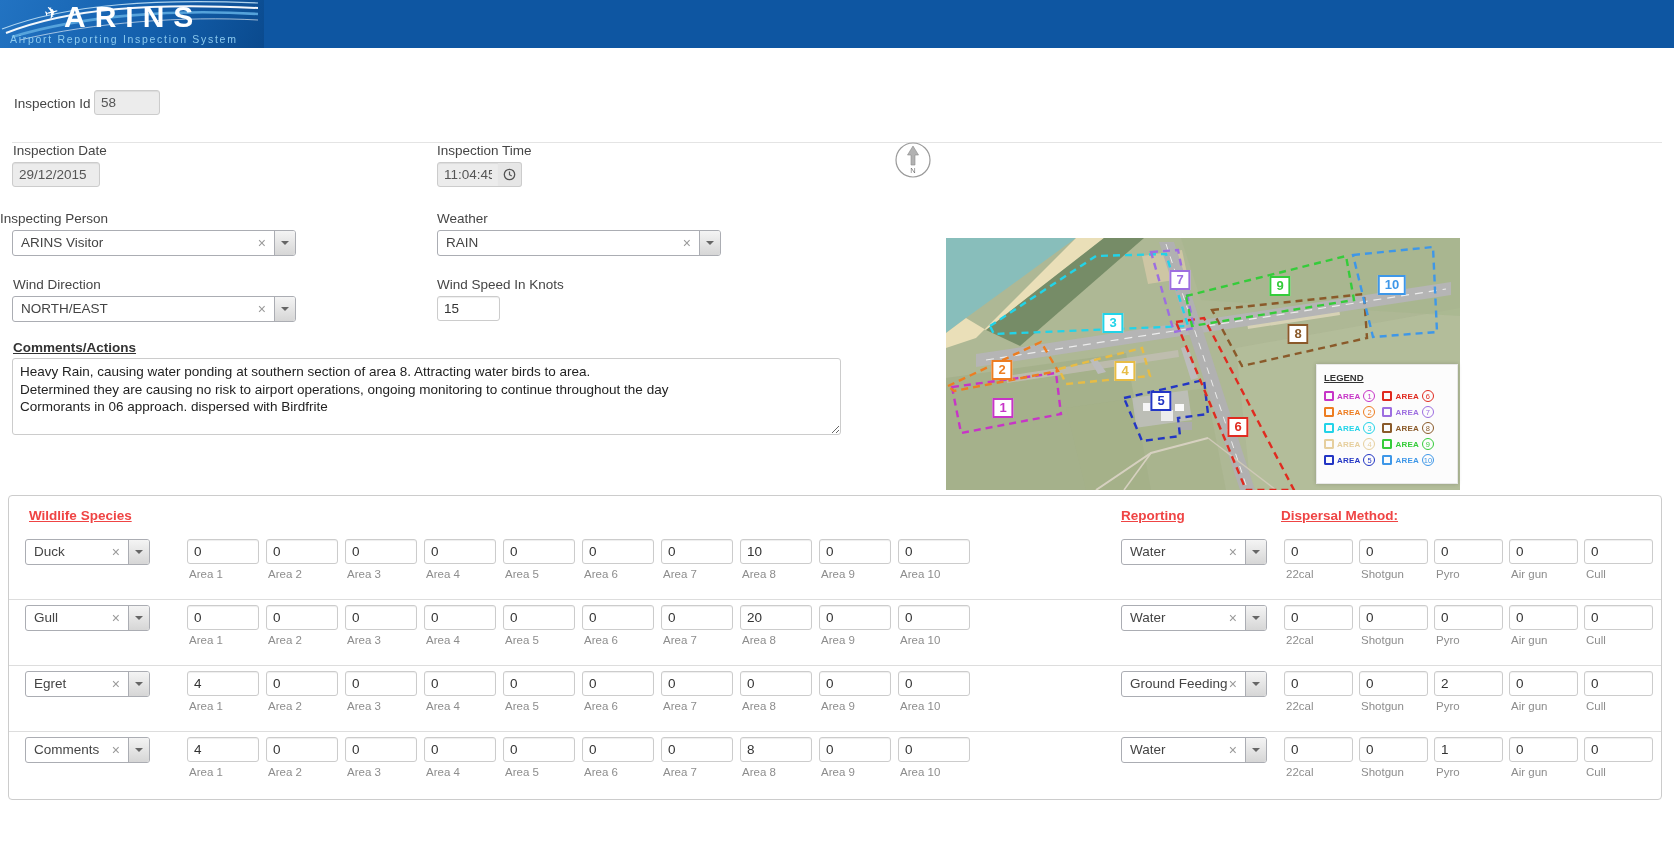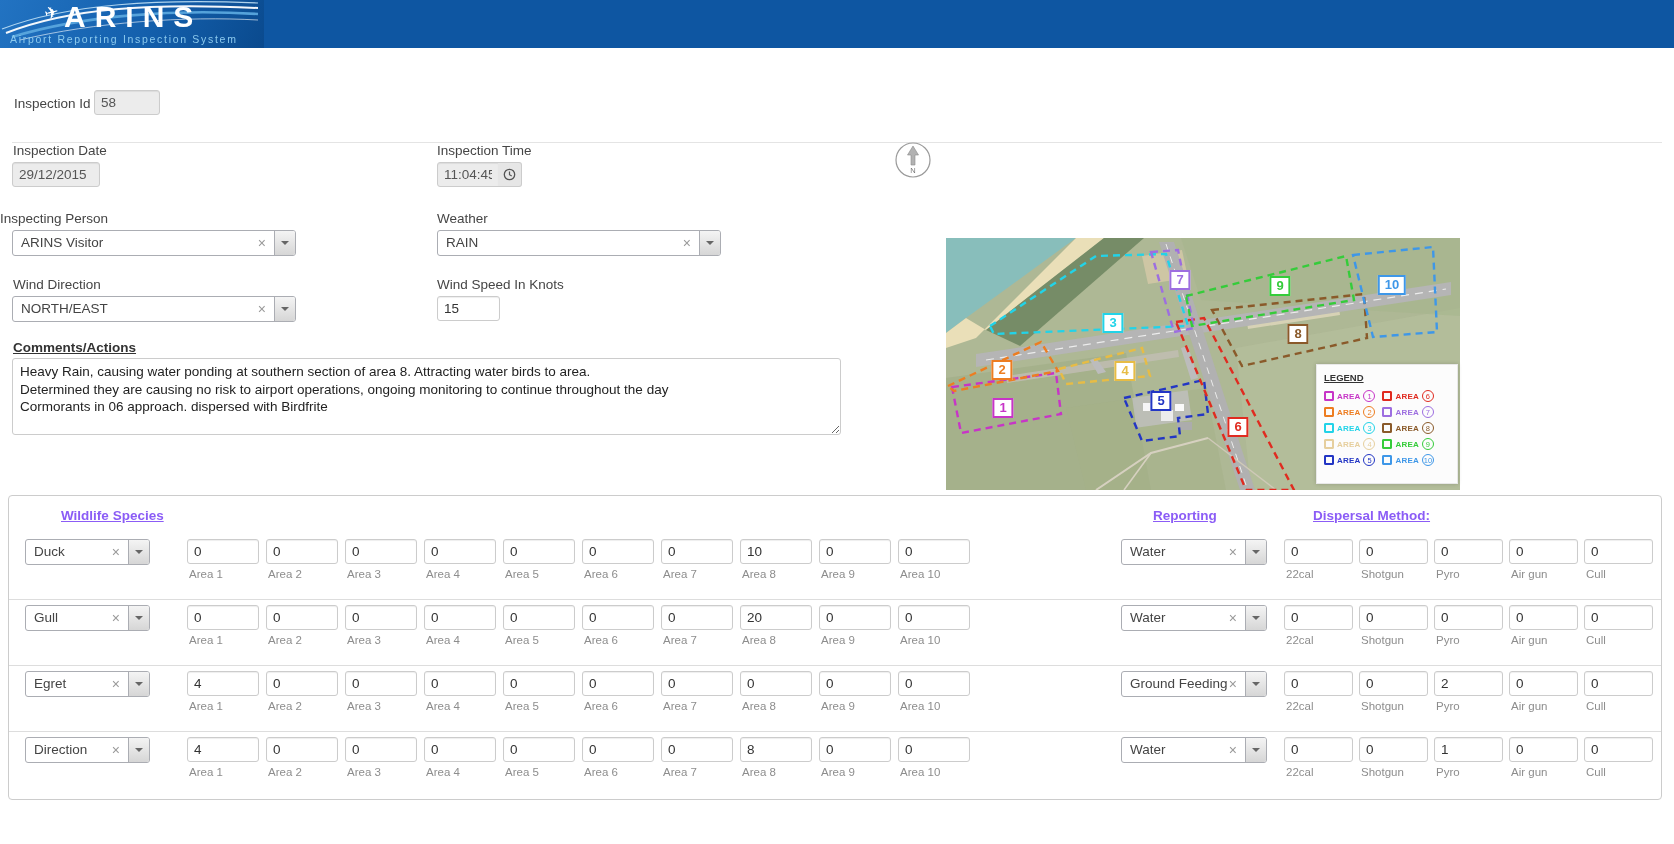--- a/index.html
+++ b/index.html
@@ -63,21 +63,21 @@
   .lg-cols { display:flex; gap:7px; }
   .lg-entry { display:flex; align-items:center; gap:3px; height:16px; }
   .lg-dash { width:10px; height:10px; border:2px dashed; border-radius:2px; flex:none; }
   .lg-word { font-size:8px; font-weight:bold; letter-spacing:.2px; }
   .lg-circ { width:12px; height:12px; border:1px solid; border-radius:50%; font-size:7.5px;
              text-align:center; line-height:11px; flex:none; }
 
   
   .grid { position:absolute; left:8px; top:495px; width:1654px; height:305px;
           border:1px solid #ccc; border-radius:4px; background:#fff; }
-  .th { position:absolute; top:12px; font-size:13.5px; font-weight:bold; color:#8b5cf6; text-decoration:underline; white-space:nowrap;margin-left:32px; }
+  .th { position:absolute; top:12px; font-size:13.5px; font-weight:bold; color:#ef4444; text-decoration:underline; white-space:nowrap; }
   .rows { position:absolute; left:0; top:38px; width:100%; }
   .row { position:relative; height:66px; border-bottom:1px solid #ddd; }
   .row:last-child { border-bottom:none; }
   .row .sel { top:5px; }
   .sel.species { left:16px; width:125px; }
   .sel.attractant { left:1112px; width:146px; }
   .cell { position:absolute; top:5px; }
   .cell .inp { display:block; }
   .cell-lab { font-size:11.5px; color:#8d8d8d; margin-top:4px; margin-left:2px; white-space:nowrap; }
 </style>
@@ -512,21 +512,21 @@
             <div class="cell-lab">Air gun</div>
           </div>
           <div class="cell" style="left: 1575px;">
             <input class="inp" value="0" style="width: 69px;">
             <div class="cell-lab">Cull</div>
           </div>
         </div>
 
   <div class="row">
     <div class="sel species">
-      <span class="sel-text">Direction</span>
+      <span class="sel-text">Comments</span>
       <span class="sel-clear">×</span>
       <span class="sel-btn">
               <i class="chev"></i>
             </span>
     </div>
     <div class="sel attractant">
       <span class="sel-text">Water</span>
       <span class="sel-clear">×</span>
       <span class="sel-btn">
               <i class="chev"></i>

